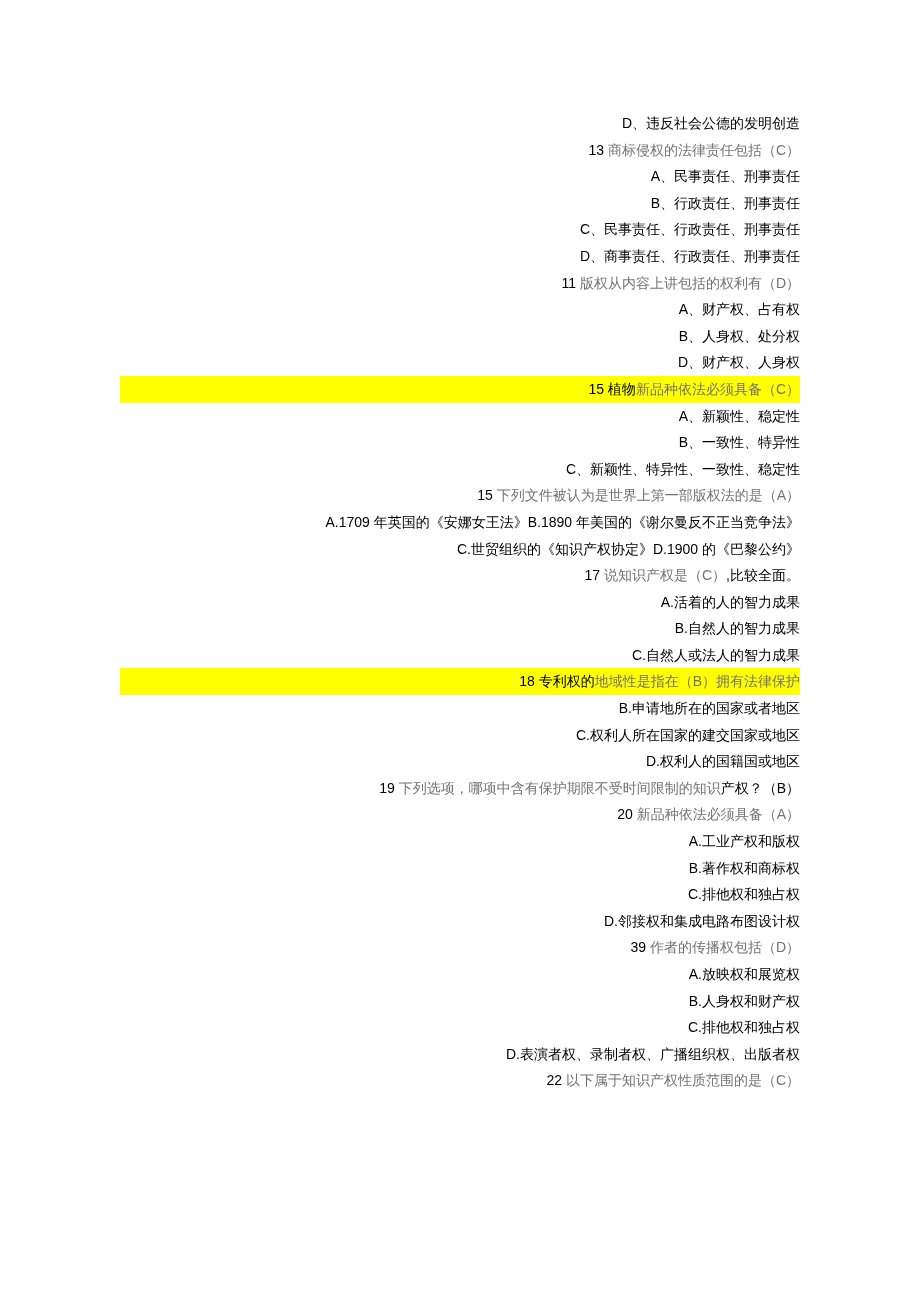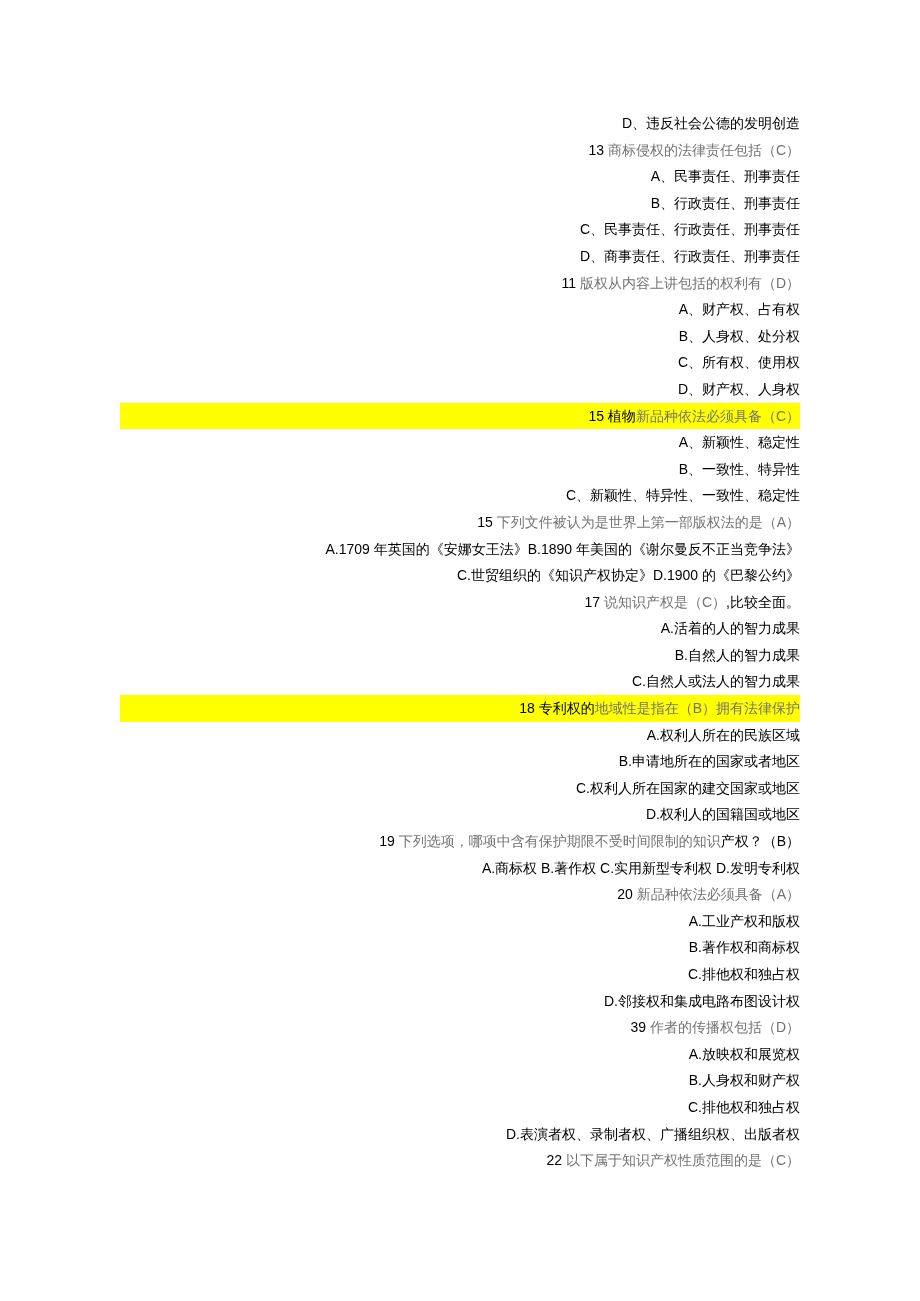--- a/index.html
+++ b/index.html
@@ -33,40 +33,37 @@
 <div class="page" id="container">
     <div class="line indent2"><span>D、违反社会公德的发明创造</span></div>
     <div class="line indent1"><span>13 </span><span class="teal">商标侵权的法律责任包括（C）</span></div>
     <div class="line indent2"><span>A、民事责任、刑事责任</span></div>
     <div class="line indent2"><span>B、行政责任、刑事责任</span></div>
     <div class="line indent2"><span>C、民事责任、行政责任、刑事责任</span></div>
     <div class="line indent2"><span>D、商事责任、行政责任、刑事责任</span></div>
     <div class="line indent1"><span>11 </span><span class="teal">版权从内容上讲包括的权利有（D）</span></div>
     <div class="line indent2"><span>A、财产权、占有权</span></div>
     <div class="line indent2"><span>B、人身权、处分权</span></div>
-    <div class="line indent2"><span>C、所有权、使用权</span></div>
     <div class="line indent2"><span>D、财产权、人身权</span></div>
     <div class="line indent1 hl-line"><span>15 植物</span><span class="teal">新品种依法必须具备（C）</span></div>
     <div class="line indent2"><span>A、新颖性、稳定性</span></div>
     <div class="line indent2"><span>B、一致性、特异性</span></div>
     <div class="line indent2"><span>C、新颖性、特异性、一致性、稳定性</span></div>
     <div class="line indent1"><span>15 </span><span class="teal">下列文件被认为是世界上第一部版权法的是（A）</span></div>
     <div class="line indent2"><span>A.1709 年英国的《安娜女王法》B.1890 年美国的《谢尔曼反不正当竞争法》</span></div>
     <div class="line indent2"><span>C.世贸组织的《知识产权协定》D.1900 的《巴黎公约》</span></div>
     <div class="line indent1"><span>17 </span><span class="teal">说知识产权是（C）</span><span>,比较全面。</span></div>
     <div class="line indent2"><span>A.活着的人的智力成果</span></div>
     <div class="line indent2"><span>B.自然人的智力成果</span></div>
     <div class="line indent2"><span>C.自然人或法人的智力成果</span></div>
     <div class="line indent1 hl-line"><span>18 专利权的</span><span class="teal">地域性是指在（B）拥有法律保护</span></div>
-    <div class="line indent2"><span>A.权利人所在的民族区域</span></div>
     <div class="line indent2"><span>B.申请地所在的国家或者地区</span></div>
     <div class="line indent2"><span>C.权利人所在国家的建交国家或地区</span></div>
     <div class="line indent2"><span>D.权利人的国籍国或地区</span></div>
     <div class="line indent1"><span>19 </span><span class="teal">下列选项，哪项中含有保护期限不受时间限制的知识</span><span>产权？（B）</span></div>
-    <div class="line indent2"><span>A.商标权 B.著作权 C.实用新型专利权 D.发明专利权</span></div>
     <div class="line indent1"><span>20 </span><span class="teal">新品种依法必须具备（A）</span></div>
     <div class="line indent2"><span>A.工业产权和版权</span></div>
     <div class="line indent2"><span>B.著作权和商标权</span></div>
     <div class="line indent2"><span>C.排他权和独占权</span></div>
     <div class="line indent2"><span>D.邻接权和集成电路布图设计权</span></div>
     <div class="line indent1"><span>39 </span><span class="teal">作者的传播权包括（D）</span></div>
     <div class="line indent2"><span>A.放映权和展览权</span></div>
     <div class="line indent2"><span>B.人身权和财产权</span></div>
     <div class="line indent2"><span>C.排他权和独占权</span></div>
     <div class="line indent2"><span>D.表演者权、录制者权、广播组织权、出版者权</span></div>

